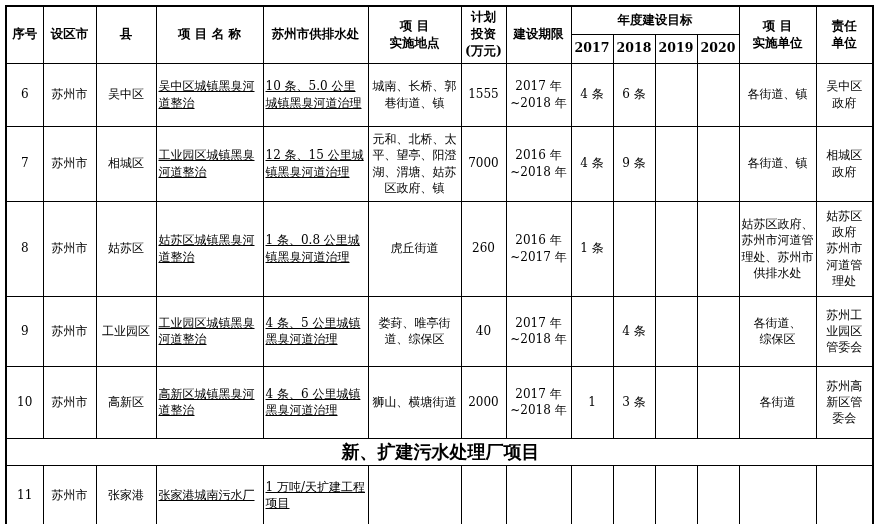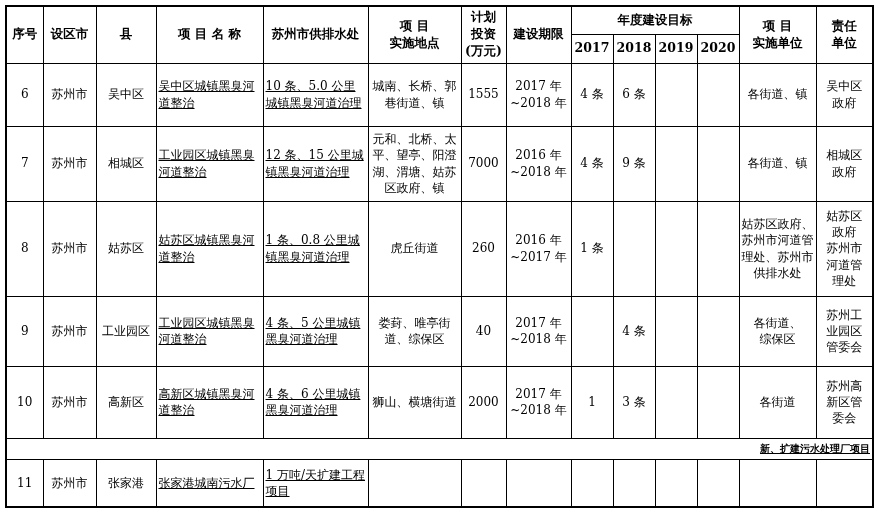--- a/index.html
+++ b/index.html
@@ -40,26 +40,25 @@
   }
   table.doc-table thead th {
     font-weight: bold;
     font-size: 12.5px;
   }
   table.doc-table td.left {
     text-align: left;
     text-decoration: underline;
   }
   table.doc-table td.section-cell {
-    text-align: right;
+    text-align: center;
     font-weight: bold;
-    font-size: 10px;
+    font-size: 18px;
     padding-left: 4px;
     white-space: nowrap;
-    text-decoration: underline;
   }
 </style>
 </head>
 <body>
 
 <div class="page">
   <table class="doc-table">
     <colgroup>
       <col style="width:37px">
       <col style="width:53px">
@@ -195,21 +194,21 @@
         <td></td>
         <td></td>
         <td>各街道</td>
         <td>苏州高
 新区管
 委会</td>
       </tr>
       <tr style="height:21px">
         <td class="section-cell" colspan="14">新、扩建污水处理厂项目</td>
       </tr>
-      <tr style="height:48px">
+      <tr style="height:60px">
         <td>11</td>
         <td>苏州市</td>
         <td>张家港</td>
         <td class="left">张家港城南污水厂</td>
         <td class="left">1 万吨/天扩建工程项目</td>
         <td></td>
         <td></td>
         <td></td>
         <td></td>
         <td></td>

